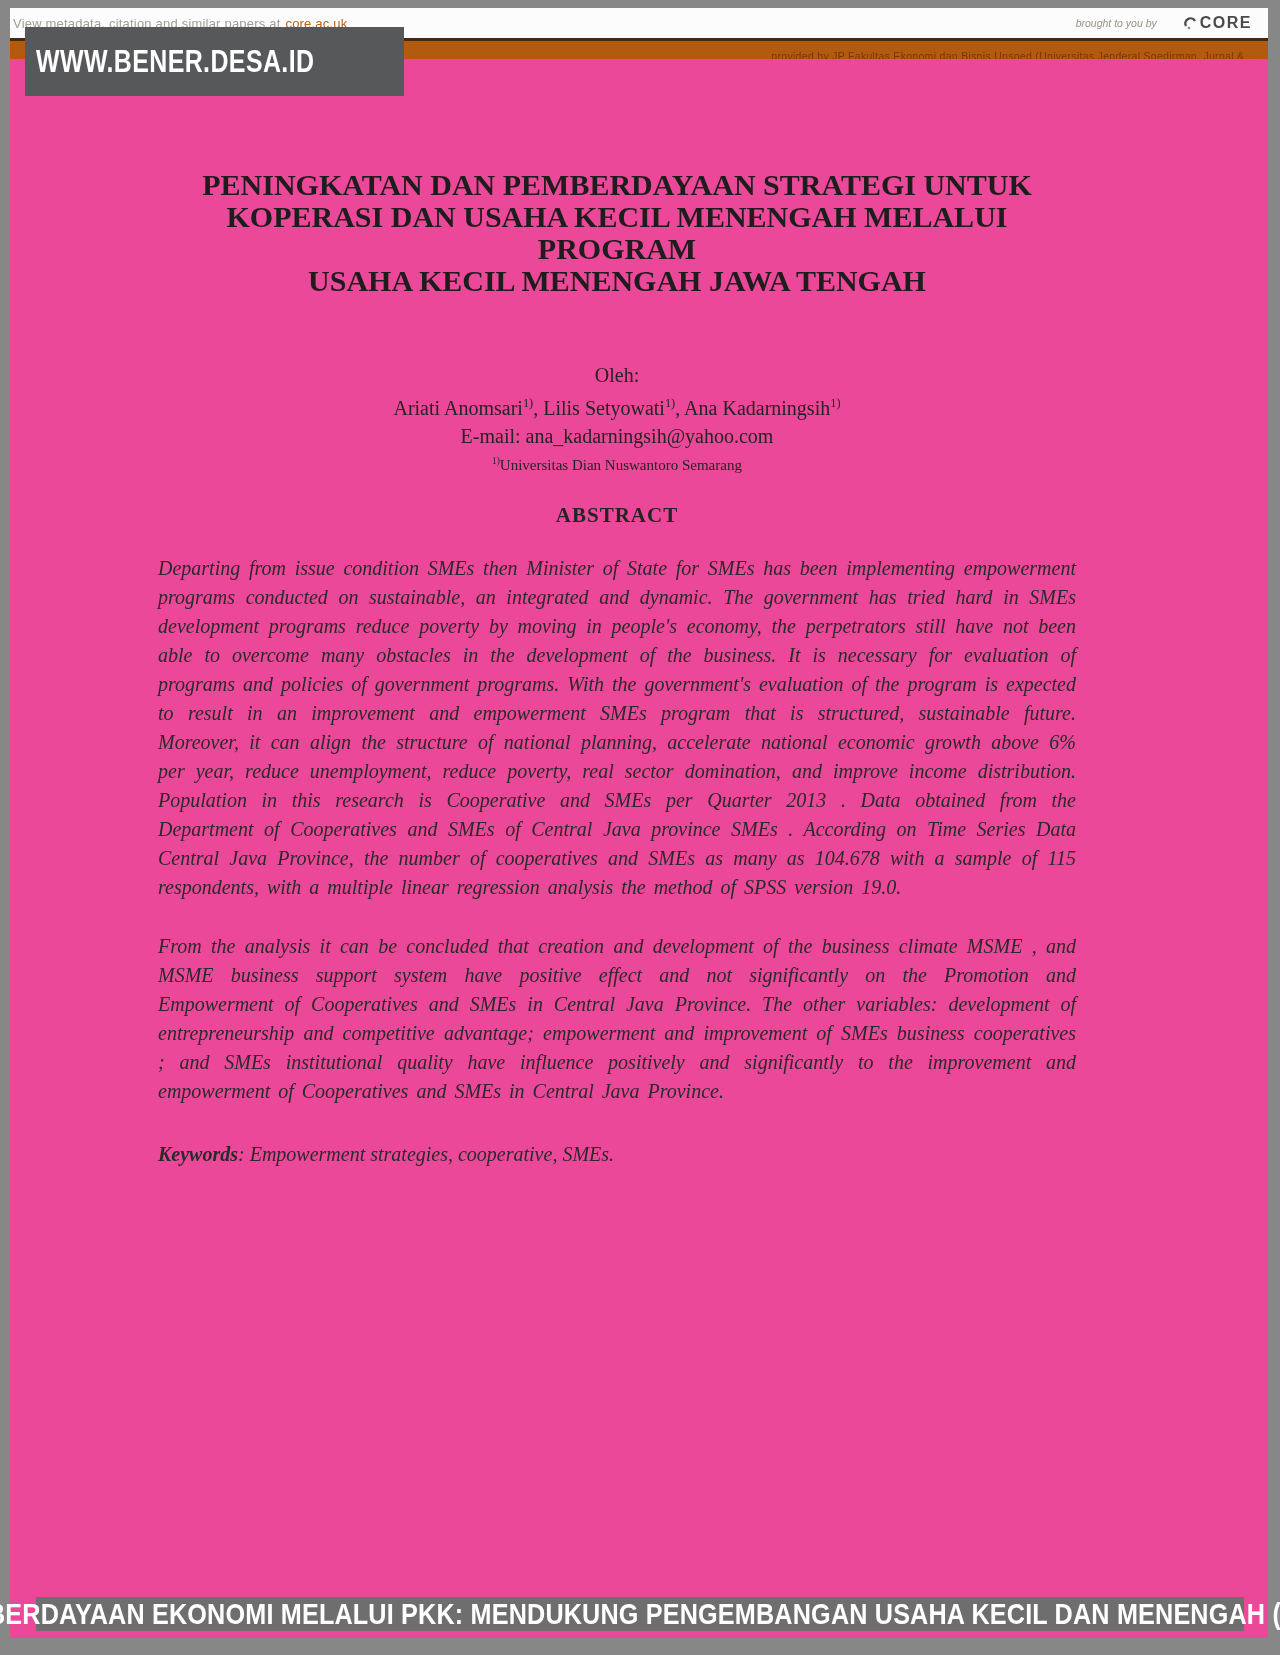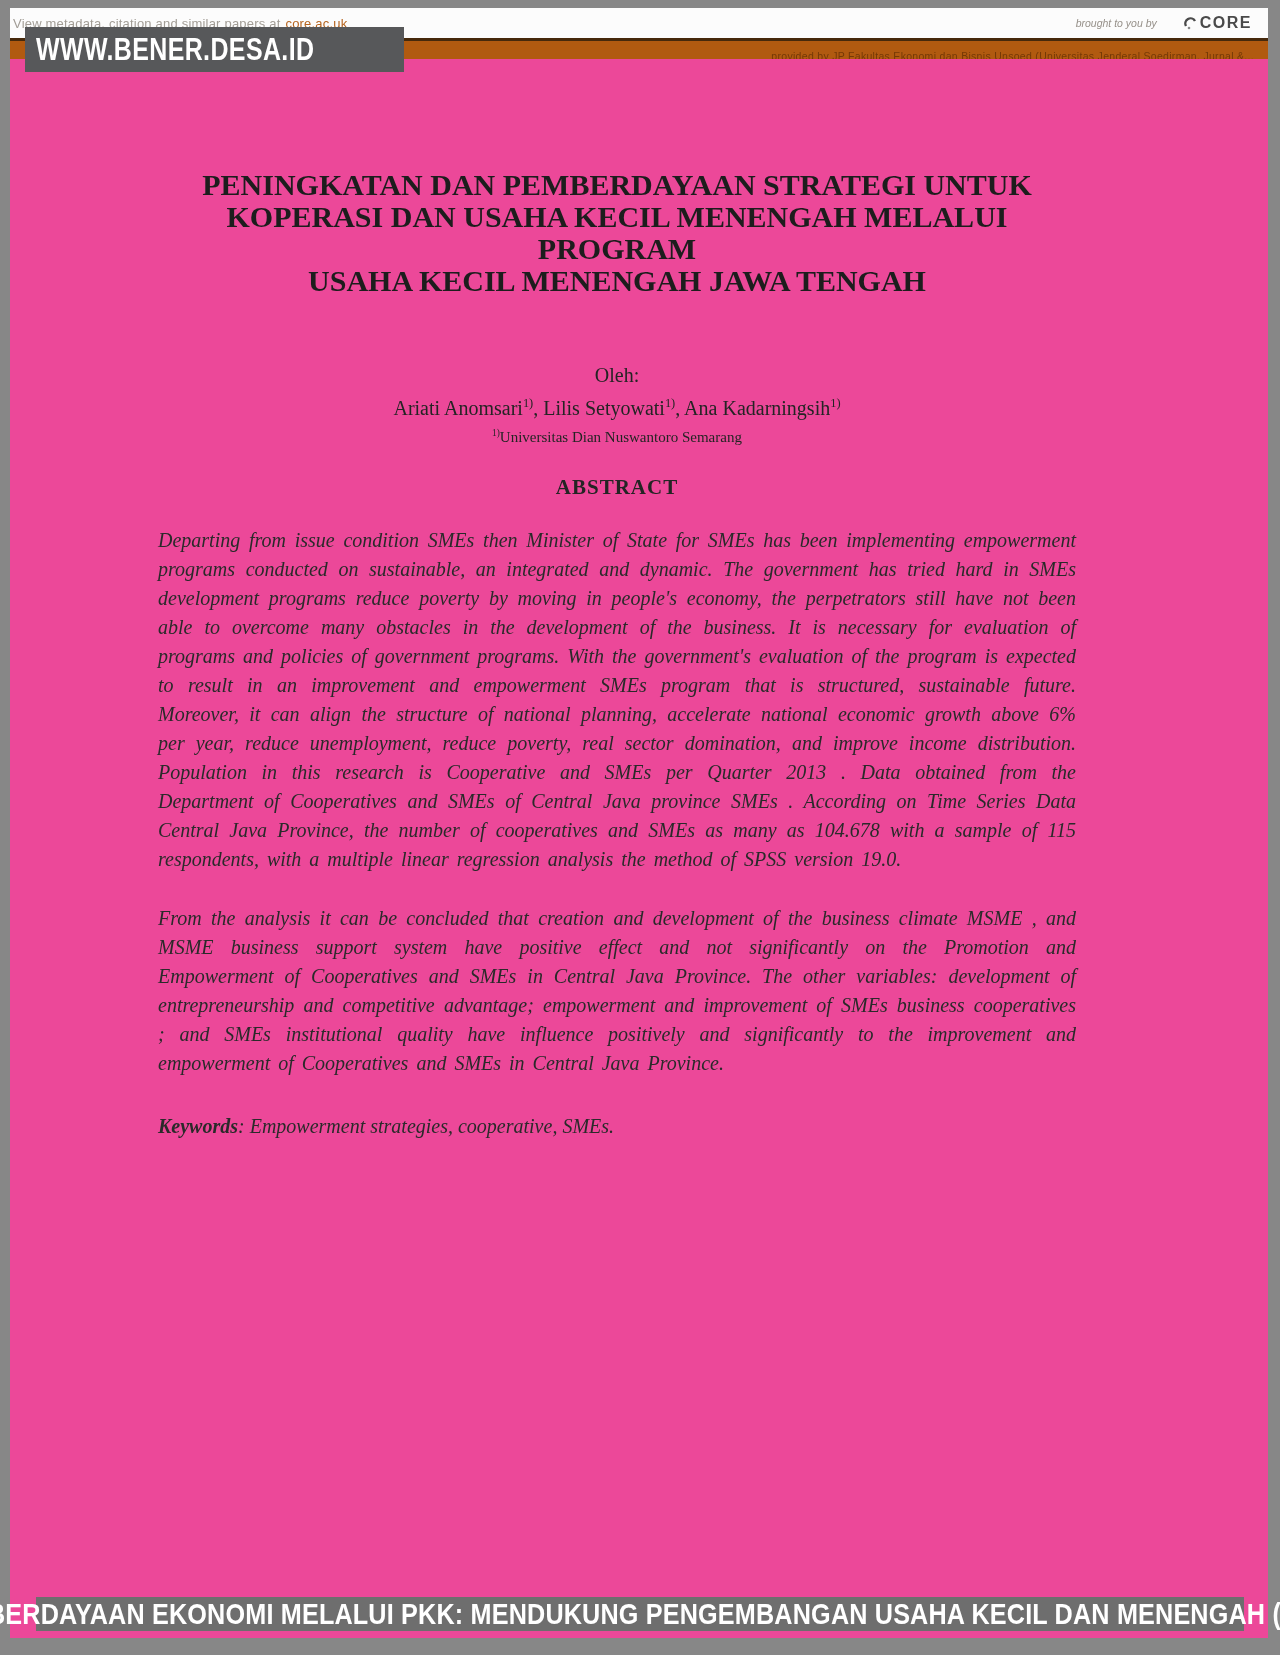--- a/index.html
+++ b/index.html
@@ -25,21 +25,21 @@
     position: absolute; left: 10px; right: 12px; top: 38px; height: 32px;
     background: #b15a10; border-top: 3px solid #46290c; box-sizing: border-box;
     display: flex; align-items: center; justify-content: flex-end; padding-right: 14px;
   }
   .provided { font-size: 10.5px; color: #6e3505; opacity: 0.9; filter: blur(0.6px);
               letter-spacing: 0.3px; white-space: nowrap; overflow: hidden; }
 
   
   .wm-top {
     position: absolute; left: 25px; top: 27px; height: 37px; z-index: 6;
-    background: #57585a; display: flex; align-items: center; padding: 4px 11px;
+    background: #57585a; display: flex; align-items: center; padding: 16px 11px;
   }
   .wm-top-text { font-size: 32px; font-weight: 800; color: #ffffff;
     transform: scaleX(0.78); transform-origin: left center; white-space: nowrap;
     letter-spacing: 0.5px; }
 
   .wm-bottom {
     position: absolute; left: 36px; right: 36px; top: 1597px; height: 34px; z-index: 6;
     background: #6e6e6e; display: flex; align-items: center; justify-content: center;
   }
   .wm-bottom-text { font-size: 30px; font-weight: 800; color: #ffffff;
@@ -106,20 +106,21 @@
     <div class="paper-title">
       <div>PENINGKATAN DAN PEMBERDAYAAN STRATEGI UNTUK</div>
       <div>KOPERASI DAN USAHA KECIL MENENGAH MELALUI PROGRAM</div>
       <div>USAHA KECIL MENENGAH JAWA TENGAH</div>
     </div>
 
     <div class="byline-label">Oleh:</div>
 
     <div class="authors-line"><span>Ariati Anomsari</span><sup>1)</sup><span>, Lilis Setyowati</span><sup>1)</sup><span>, Ana Kadarningsih</span><sup>1)</sup></div>
 
+    <div class="email-line">E-mail: ana_kadarningsih@yahoo.com</div>
 
     <div class="affiliation-line"><sup>1)</sup><span>Universitas Dian Nuswantoro Semarang</span></div>
 
     <div class="abstract-heading">ABSTRACT</div>
 
     <div class="abstract-para">Departing from issue condition SMEs then Minister of State for SMEs has been implementing empowerment programs conducted on sustainable, an integrated and dynamic. The government has tried hard in SMEs development programs reduce poverty by moving in people's economy, the perpetrators still have not been able to overcome many obstacles in the development of the business. It is necessary for evaluation of programs and policies of government programs. With the government's evaluation of the program is expected to result in an improvement and empowerment SMEs program that is structured, sustainable future. Moreover, it can align the structure of national planning, accelerate national economic growth above 6% per year, reduce unemployment, reduce poverty, real sector domination, and improve income distribution. Population in this research is Cooperative and SMEs per Quarter 2013 . Data obtained from the Department of Cooperatives and SMEs of Central Java province SMEs . According on Time Series Data Central Java Province, the number of cooperatives and SMEs as many as 104.678 with a sample of 115 respondents, with a multiple linear regression analysis the method of SPSS version 19.0.</div>
 
     <div class="abstract-para">From the analysis it can be concluded that creation and development of the business climate MSME , and MSME business support system have positive effect and not significantly on the Promotion and Empowerment of Cooperatives and SMEs in Central Java Province. The other variables: development of entrepreneurship and competitive advantage; empowerment and improvement of SMEs business cooperatives ; and SMEs institutional quality have influence positively and significantly to the improvement and empowerment of Cooperatives and SMEs in Central Java Province.</div>
 
     <div class="keywords-line"><span class="kw">Keywords</span><span>: Empowerment strategies, cooperative, SMEs.</span></div>

